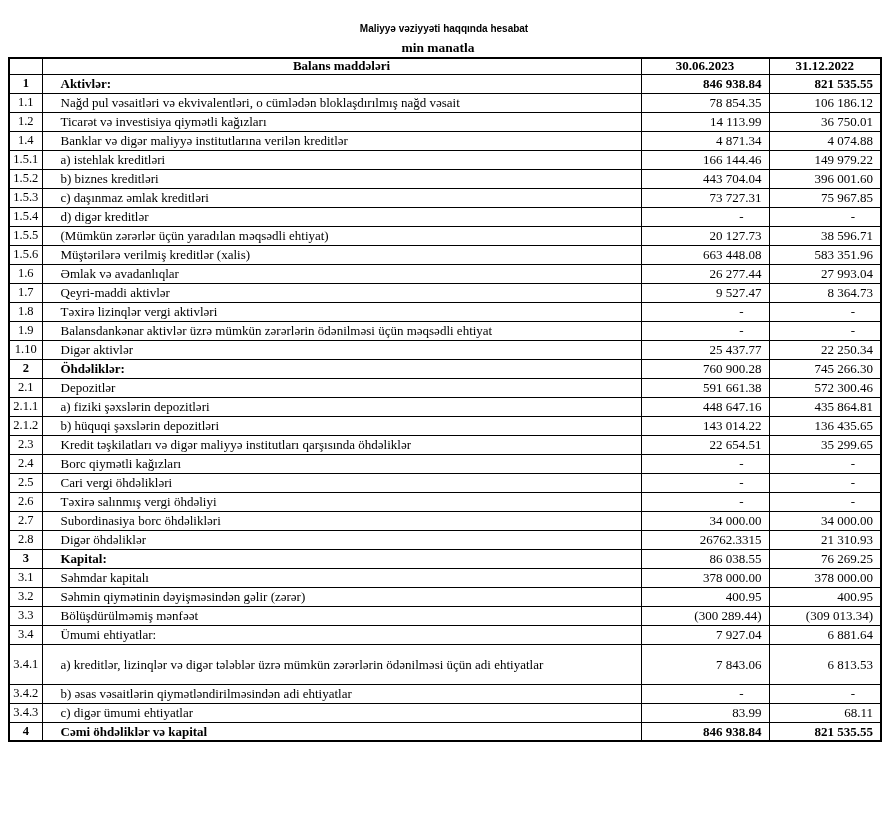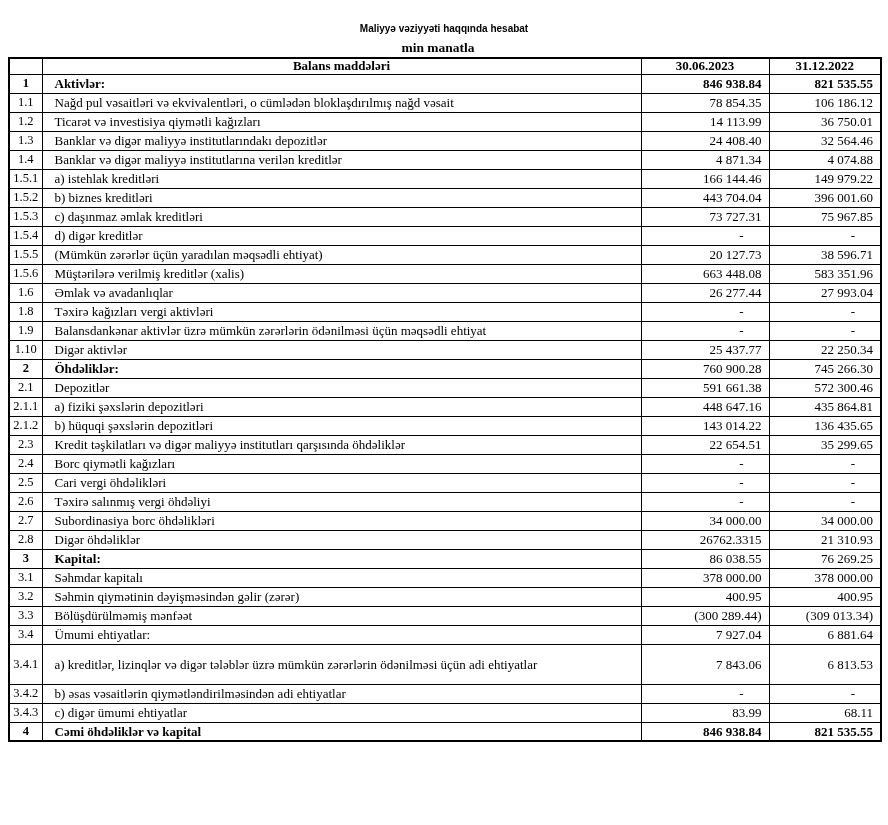--- a/index.html
+++ b/index.html
@@ -48,21 +48,21 @@
   thead th {
     height: 16px;
     font-weight: bold;
     text-align: center;
     font-size: 13px;
     line-height: 14px;
   }
   tbody td { height: 19px; line-height: 15px; }
   tr.tall td { height: 40px; }
   td.num   { text-align: center; font-size: 12.5px; }
-  td.label { text-align: left; padding-left: 12px; padding-right: 2px; }
+  td.label { text-align: left; padding-left: 18px; padding-right: 2px; }
   td.val   { text-align: right; padding-right: 7px; }
   td.val.dash { padding-right: 25px; }
   tr.section td.num,
   tr.section td.label { font-weight: bold; }
   tr.bold-values td.val { font-weight: bold; }
 </style>
 </head>
 <body>
 
 <div class="report-title">Maliyyə vəziyyəti haqqında hesabat</div>
@@ -97,26 +97,20 @@
         <td class="val">78 854.35</td>
         <td class="val">106 186.12</td>
       </tr>
       <tr>
         <td class="num">1.2</td>
         <td class="label">Ticarət və investisiya qiymətli kağızları</td>
         <td class="val">14 113.99</td>
         <td class="val">36 750.01</td>
       </tr>
       <tr>
-        <td class="num">1.3</td>
-        <td class="label">Banklar və digər maliyyə institutlarındakı depozitlər</td>
-        <td class="val">24 408.40</td>
-        <td class="val">32 564.46</td>
-      </tr>
-      <tr>
         <td class="num">1.4</td>
         <td class="label">Banklar və digər maliyyə institutlarına verilən kreditlər</td>
         <td class="val">4 871.34</td>
         <td class="val">4 074.88</td>
       </tr>
       <tr>
         <td class="num">1.5.1</td>
         <td class="label">a) istehlak kreditləri</td>
         <td class="val">166 144.46</td>
         <td class="val">149 979.22</td>
@@ -151,22 +145,28 @@
         <td class="val">663 448.08</td>
         <td class="val">583 351.96</td>
       </tr>
       <tr>
         <td class="num">1.6</td>
         <td class="label">Əmlak və avadanlıqlar</td>
         <td class="val">26 277.44</td>
         <td class="val">27 993.04</td>
       </tr>
       <tr>
+        <td class="num">1.7</td>
+        <td class="label">Qeyri-maddi aktivlər</td>
+        <td class="val">9 527.47</td>
+        <td class="val">8 364.73</td>
+      </tr>
+      <tr>
         <td class="num">1.8</td>
-        <td class="label">Təxirə kağızları vergi aktivləri</td>
+        <td class="label">Təxirə lizinqlər vergi aktivləri</td>
         <td class="val dash">-</td>
         <td class="val dash">-</td>
       </tr>
       <tr>
         <td class="num">1.9</td>
         <td class="label">Balansdankənar aktivlər üzrə mümkün zərərlərin ödənilməsi üçün məqsədli ehtiyat</td>
         <td class="val dash">-</td>
         <td class="val dash">-</td>
       </tr>
       <tr>

